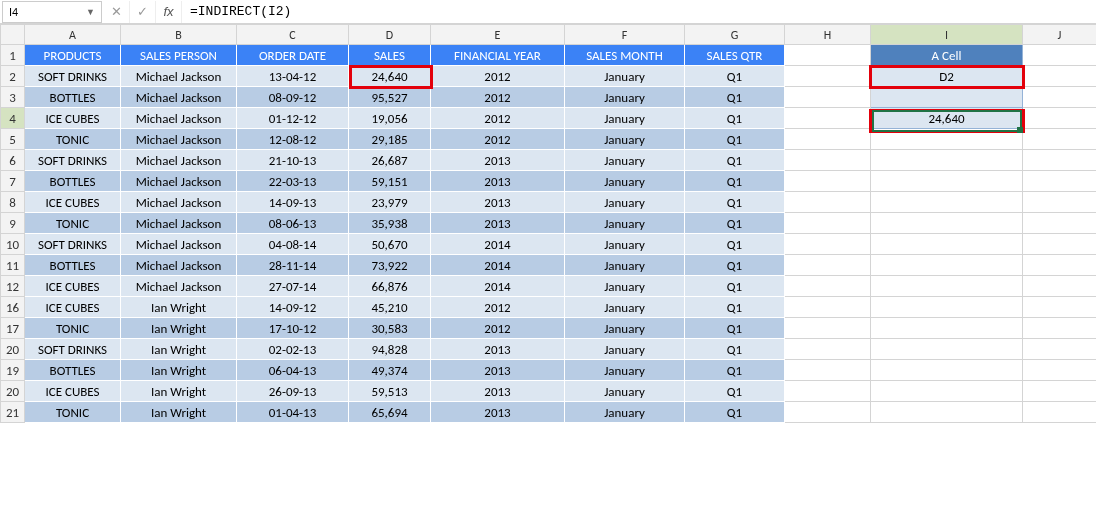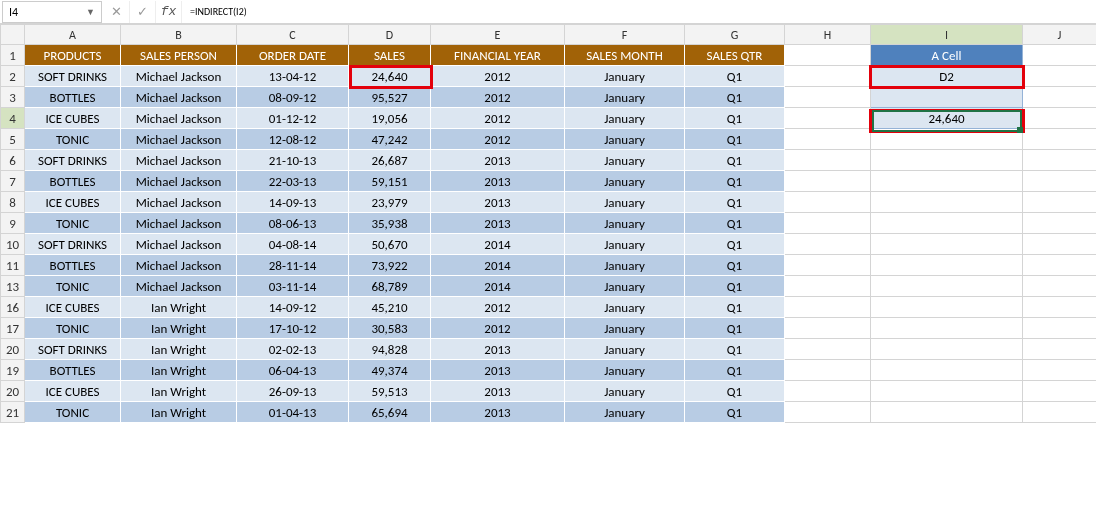--- a/index.html
+++ b/index.html
@@ -37,25 +37,26 @@
   .fb-btn {
     width: 26px;
     height: 22px;
     display: flex;
     align-items: center;
     justify-content: center;
     color: #999;
     border-right: 1px solid #eee;
     font-size: 13px;
   }
-  .fb-btn.fx { font-style: italic; color: #555; font-family: Liberation Mono, monospace; }
+  .fb-btn.fx { font-style: italic; color: #555; font-family: Liberation Sans, sans-serif; }
   .formula-text {
     padding: 0 8px;
-    font-size: 10px;
+    font-size: 13px;
     flex: 1;
+    font-family: Liberation Mono, monospace;
   }
   .grid-wrap {
     position: relative;
     width: 1096px;
   }
   table.grid {
     border-collapse: collapse;
     table-layout: fixed;
     width: 1096px;
   }
@@ -100,21 +101,21 @@
   .colD { width: 82px; }
   .colE { width: 134px; }
   .colF { width: 120px; }
   .colG { width: 100px; }
   .colH { width: 86px; }
   .colI { width: 152px; }
   .colJ { width: 74px; }
 
   
   .hdr-cell {
-    background: #a16207;
+    background: #3b82f6;
     color: #fff;
     font-weight: bold;
     border: 1px solid #fff !important;
   }
   .hdr-cell-i {
     background: #4f81bd;
     color: #fff;
     font-weight: bold;
     border: 1px solid #95b3d7 !important;
   }
@@ -243,21 +244,21 @@
           <td class="band-odd">Q1</td>
           <td></td>
           <td class="side-cell">24,640</td>
           <td></td>
         </tr>
         <tr>
           <td class="rowhead ">5</td>
           <td class="band-even">TONIC</td>
           <td class="band-even">Michael Jackson</td>
           <td class="band-even">12-08-12</td>
-          <td class="band-even">47,242</td>
+          <td class="band-even">29,185</td>
           <td class="band-even">2012</td>
           <td class="band-even">January</td>
           <td class="band-even">Q1</td>
           <td></td>
           <td class=""></td>
           <td></td>
         </tr>
         <tr>
           <td class="rowhead ">6</td>
           <td class="band-odd">SOFT DRINKS</td>
@@ -330,28 +331,28 @@
           <td class="band-even">28-11-14</td>
           <td class="band-even">73,922</td>
           <td class="band-even">2014</td>
           <td class="band-even">January</td>
           <td class="band-even">Q1</td>
           <td></td>
           <td class=""></td>
           <td></td>
         </tr>
         <tr>
-          <td class="rowhead ">13</td>
-          <td class="band-even">TONIC</td>
-          <td class="band-even">Michael Jackson</td>
-          <td class="band-even">03-11-14</td>
-          <td class="band-even">68,789</td>
-          <td class="band-even">2014</td>
-          <td class="band-even">January</td>
-          <td class="band-even">Q1</td>
+          <td class="rowhead ">12</td>
+          <td class="band-odd">ICE CUBES</td>
+          <td class="band-odd">Michael Jackson</td>
+          <td class="band-odd">27-07-14</td>
+          <td class="band-odd">66,876</td>
+          <td class="band-odd">2014</td>
+          <td class="band-odd">January</td>
+          <td class="band-odd">Q1</td>
           <td></td>
           <td class=""></td>
           <td></td>
         </tr>
         <tr>
           <td class="rowhead ">16</td>
           <td class="band-odd">ICE CUBES</td>
           <td class="band-odd">Ian Wright</td>
           <td class="band-odd">14-09-12</td>
           <td class="band-odd">45,210</td>

